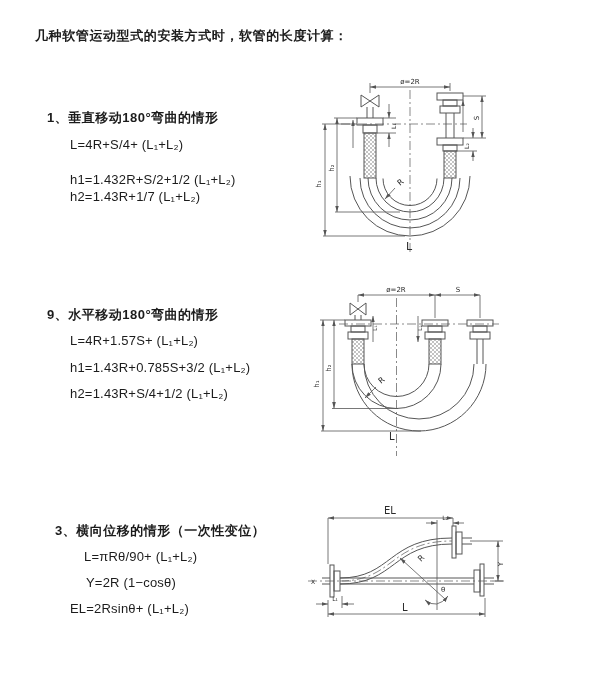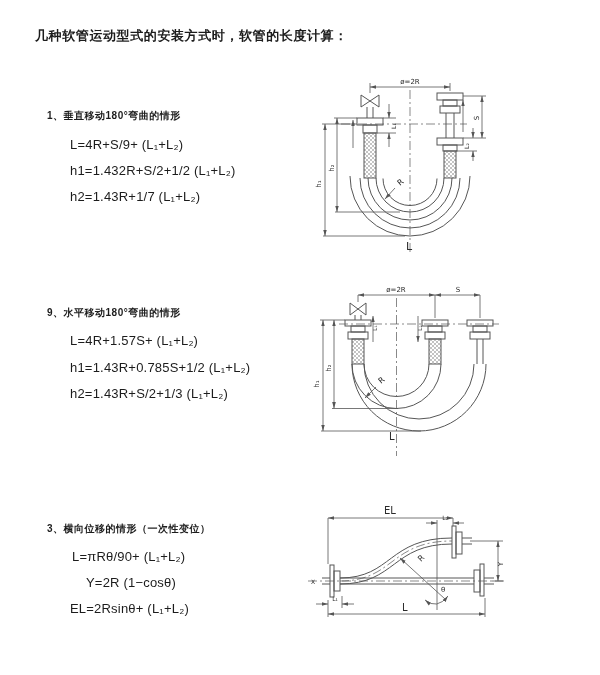--- a/index.html
+++ b/index.html
@@ -1,41 +1,41 @@
 <!DOCTYPE html>
 <html><head>
 <meta charset="utf-8">
 <style>
   html,body{margin:0;padding:0;}
   body{width:600px;height:675px;background:#ffffff;position:relative;overflow:hidden;
        font-family:"Liberation Sans","DejaVu Sans",sans-serif;color:#1c1c1c;}
   .abs{position:absolute;white-space:nowrap;}
   .title{left:35px;top:27px;font-size:13px;font-weight:700;letter-spacing:0.6px;text-align:right;}
-  .heading{font-size:10px;font-weight:700;letter-spacing:0.5px;text-align:center;}
+  .heading{font-size:13px;font-weight:700;letter-spacing:0.5px;text-align:center;}
   .formula{font-size:13px;font-weight:400;letter-spacing:0.2px;}
   svg.diag{position:absolute;}
   svg text{font-family:"DejaVu Sans","Liberation Sans",sans-serif;fill:#2a2a2a;stroke:none;}
 </style>
 </head>
 <body>
 
 <div class="abs title">几种软管运动型式的安装方式时，软管的长度计算：</div>
 
 <div class="abs heading" style="left:47px;top:109px">1、垂直移动180°弯曲的情形</div>
-<div class="abs formula" style="left:70px;top:137px">L=4R+S/9+ (L₁+L₂)</div>
-<div class="abs formula" style="left:70px;top:163px">h1=1.432R+S/2+1/2 (L₁+L₂)</div>
+<div class="abs formula" style="left:70px;top:137px">L=4R+S/4+ (L₁+L₂)</div>
+<div class="abs formula" style="left:70px;top:172px">h1=1.432R+S/2+1/2 (L₁+L₂)</div>
 <div class="abs formula" style="left:70px;top:189px">h2=1.43R+1/7 (L₁+L₂)</div>
 
 <div class="abs heading" style="left:47px;top:306px">9、水平移动180°弯曲的情形</div>
 <div class="abs formula" style="left:70px;top:333px">L=4R+1.57S+ (L₁+L₂)</div>
-<div class="abs formula" style="left:70px;top:360px">h1=1.43R+0.785S+1/2 (L₁+L₂)</div>
-<div class="abs formula" style="left:70px;top:386px">h2=1.43R+S/2+1/3 (L₁+L₂)</div>
-
-<div class="abs heading" style="left:47px;top:522px">3、横向位移的情形（一次性变位）</div>
-<div class="abs formula" style="left:72px;top:549px">L=πRθ/90+ (L₁+L₂)</div>
+<div class="abs formula" style="left:70px;top:360px">h1=1.43R+0.785S+3/2 (L₁+L₂)</div>
+<div class="abs formula" style="left:70px;top:386px">h2=1.43R+S/4+1/2 (L₁+L₂)</div>
+
+<div class="abs heading" style="left:55px;top:522px">3、横向位移的情形（一次性变位）</div>
+<div class="abs formula" style="left:84px;top:549px">L=πRθ/90+ (L₁+L₂)</div>
 <div class="abs formula" style="left:86px;top:575px">Y=2R (1−cosθ)</div>
 <div class="abs formula" style="left:70px;top:601px">EL=2Rsinθ+ (L₁+L₂)</div>
 
 <svg class="diag" style="left:305px;top:66px" width="295" height="200" viewBox="0 0 295 200">
   <defs>
     <pattern id="braid1" width="4" height="4" patternUnits="userSpaceOnUse">
       <path d="M0,4 L4,0 M0,0 L4,4" stroke="#9a9a9a" stroke-width="0.6" fill="none"></path>
     </pattern>
     <marker id="ae1" orient="auto" markerWidth="9" markerHeight="6" refX="8" refY="3">
       <path d="M0,0.7 L8,3 L0,5.3 z" fill="#555"></path>

